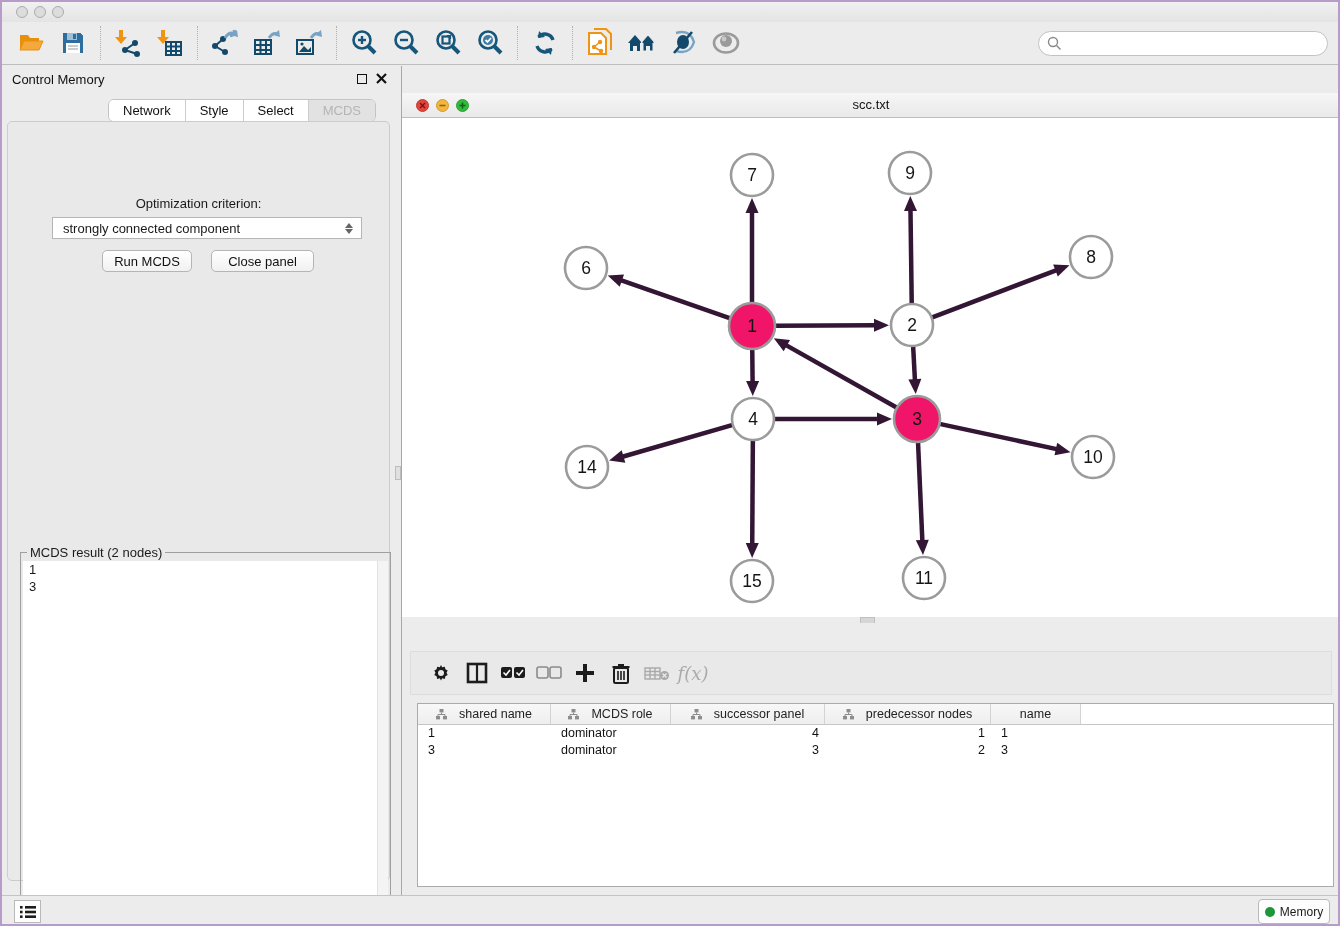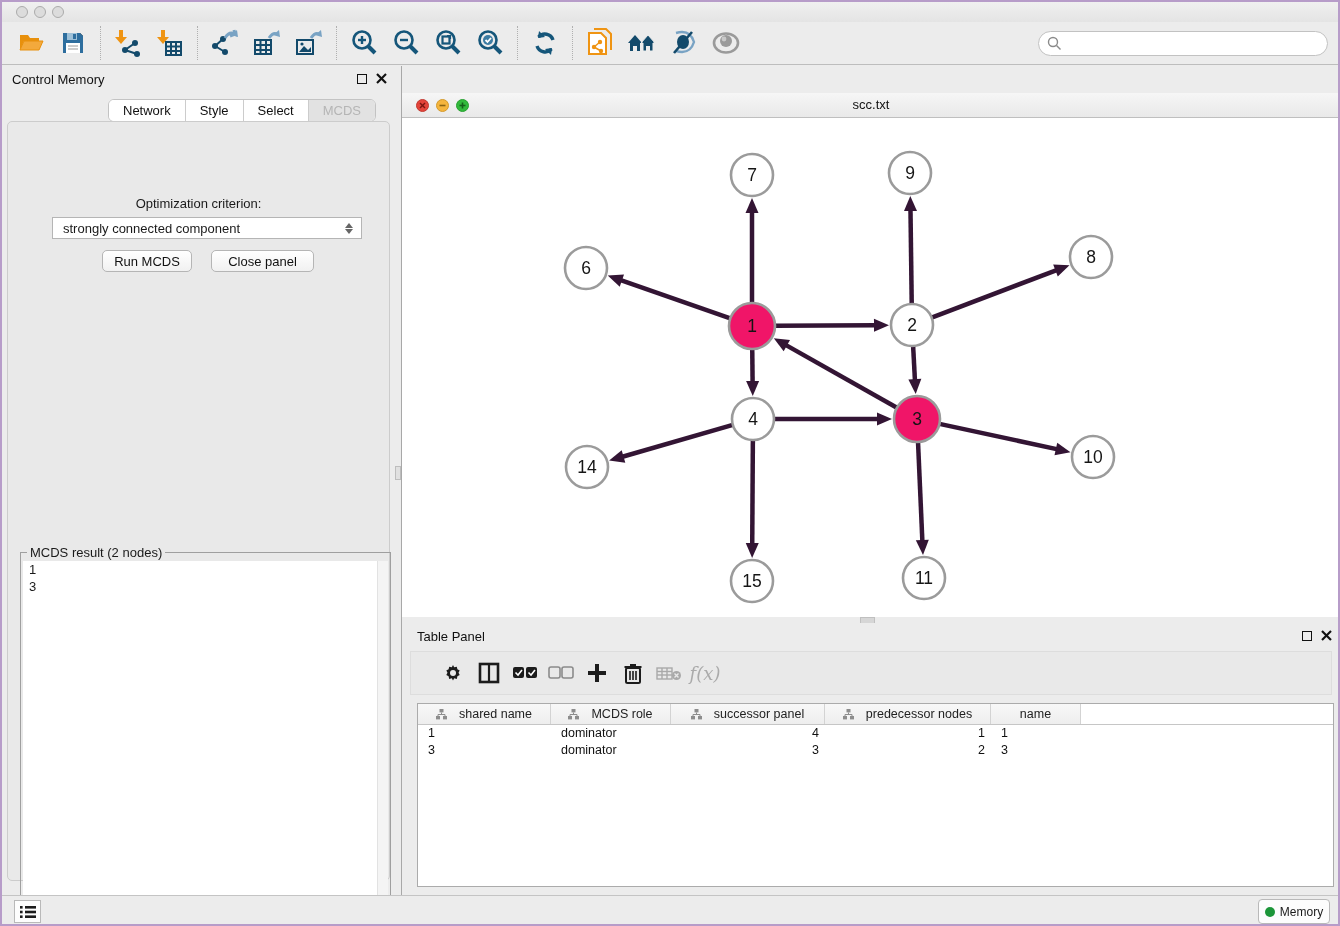--- a/index.html
+++ b/index.html
@@ -80,21 +80,21 @@
   .tdot.yellow { background:#f5b53d; border:1px solid #d49a2c; }
   .tdot.green { background:#32ba3c; border:1px solid #28a131; }
 
   .canvas { position:absolute; left:0; top:25px; width:938px; height:499px; background:#fff; }
   .h-handle { position:absolute; left:458px; top:524px; width:15px; height:7px; background:#d6d6d6; border:1px solid #c0c0c0; }
 
   
   .tpanel { position:absolute; left:0; top:530px; width:938px; height:299px; background:#ececec; }
   .tpanel .panel-title { left:15px; }
   .tp-toolbar { position:absolute; left:8px; top:28px; width:922px; height:44px; background:#e9e9e9;
-                border:1px solid #dddddd; display:flex; align-items:center; padding-left:24px; }
+                border:1px solid #dddddd; display:flex; align-items:center; padding-left:12px; }
   .tp-ico { width:36px; height:36px; display:flex; align-items:center; justify-content:center; }
   .fx { font-family:"DejaVu Serif", serif; font-style:italic; font-size:18px; color:#aaaaaa; }
 
   .datatable { position:absolute; left:15px; top:80px; width:917px; height:184px; background:#fff; border:1px solid #ababab; overflow:hidden; }
   .tbl-header { display:flex; height:21px; background:linear-gradient(#f8f8f8,#eeeeee); border-bottom:1px solid #c6c6c6; }
   .th { display:flex; align-items:center; justify-content:center; gap:12px; font-size:12.5px; color:#222;
         border-right:1px solid #d3d3d3; height:100%; }
   .tbl-row { display:flex; height:16.5px; align-items:center; }
   .td { font-size:12.5px; color:#111; padding:0 10px; }
   .td.right { text-align:right; padding-right:6px; }
@@ -406,32 +406,20 @@
             <text x="691" y="345" text-anchor="middle" font-size="17.5" fill="#151515">10</text>
             <circle cx="350" cy="463" r="21" fill="#ffffff" stroke="#9b9b9b" stroke-width="2.6"></circle>
             <text x="350" y="469" text-anchor="middle" font-size="17.5" fill="#151515">15</text>
             <circle cx="522" cy="460" r="21" fill="#ffffff" stroke="#9b9b9b" stroke-width="2.6"></circle>
             <text x="522" y="466" text-anchor="middle" font-size="17.5" fill="#151515">11</text>
           </svg>
       </div>
       <span class="h-handle"></span>
 
       <div class="tpanel">
-        <div class="panel-head">
-          <span class="panel-title">Table Panel</span>
-          <span class="win-icons">
-            <span class="float-ico"></span>
-            <span class="close-ico">
-                <svg width="11" height="11" viewBox="0 0 11 11">
-                  <line x1="1" y1="1" x2="10" y2="10" stroke="#111" stroke-width="2.2"></line>
-                  <line x1="10" y1="1" x2="1" y2="10" stroke="#111" stroke-width="2.2"></line>
-                </svg>
-              </span>
-          </span>
-        </div>
 
         <div class="tp-toolbar">
           <span class="tp-ico">
             <svg width="20" height="20" viewBox="0 0 20 20">
                 <path d="M10 2 l1.2 2.3 2.6-.6 .6 2.6 2.3 1.2 -1.2 2.3 1.2 2.3 -2.3 1.2 -.6 2.6 -2.6 -.6 -1.2 2.3 -1.2 -2.3 -2.6 .6 -.6 -2.6 -2.3 -1.2 1.2 -2.3 -1.2 -2.3 2.3 -1.2 .6 -2.6 2.6 .6 Z" fill="#1c1c1c"></path>
                 <circle cx="10" cy="10" r="3" fill="#e9e9e9"></circle>
               </svg>
           </span>
           <span class="tp-ico">
             <svg width="22" height="22" viewBox="0 0 22 22">

